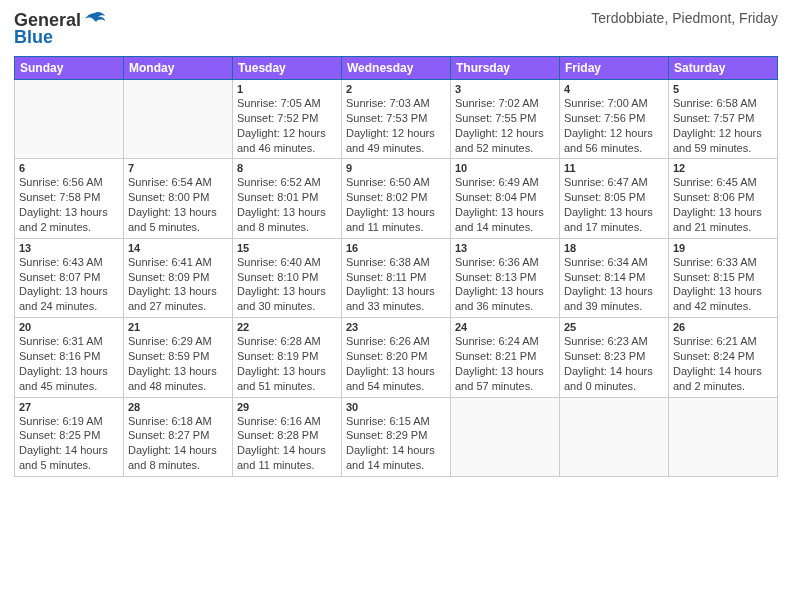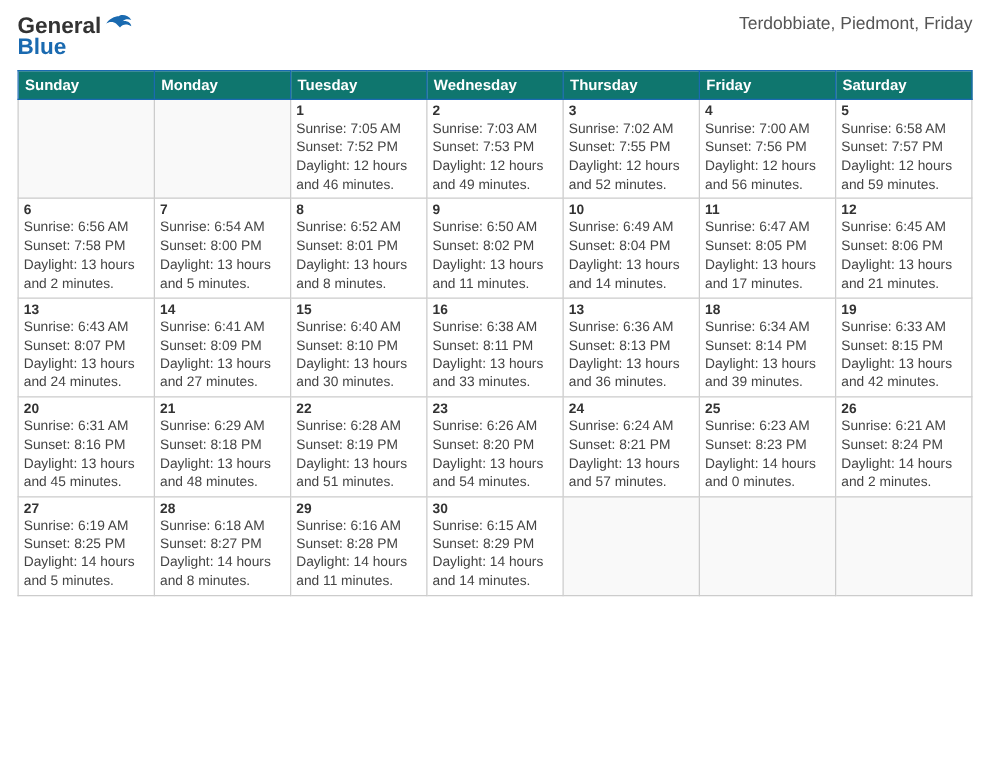--- a/index.html
+++ b/index.html
@@ -34,21 +34,21 @@
     .subtitle {
       font-size: 14px;
       color: #555;
     }
     .calendar-table {
       width: 100%;
       border-collapse: collapse;
       table-layout: fixed;
     }
     .calendar-table th {
-      background: #0f766e;
+      background: #8b5cf6;
       color: #fff;
       text-align: left;
       padding: 4px 5px;
       font-size: 12px;
       border: 1px solid #1a6ab0;
     }
     .calendar-table td {
       border: 1px solid #ccc;
       vertical-align: top;
       padding: 3px 4px;
@@ -258,21 +258,21 @@
           <td>
             <span class="day-num">20</span>
             <div class="day-info" style="white-space: pre-line;">Sunrise: 6:31 AM
 Sunset: 8:16 PM
 Daylight: 13 hours
 and 45 minutes.</div>
           </td>
           <td>
             <span class="day-num">21</span>
             <div class="day-info" style="white-space: pre-line;">Sunrise: 6:29 AM
-Sunset: 8:18 PM
+Sunset: 8:59 PM
 Daylight: 13 hours
 and 48 minutes.</div>
           </td>
           <td>
             <span class="day-num">22</span>
             <div class="day-info" style="white-space: pre-line;">Sunrise: 6:28 AM
 Sunset: 8:19 PM
 Daylight: 13 hours
 and 51 minutes.</div>
           </td>

